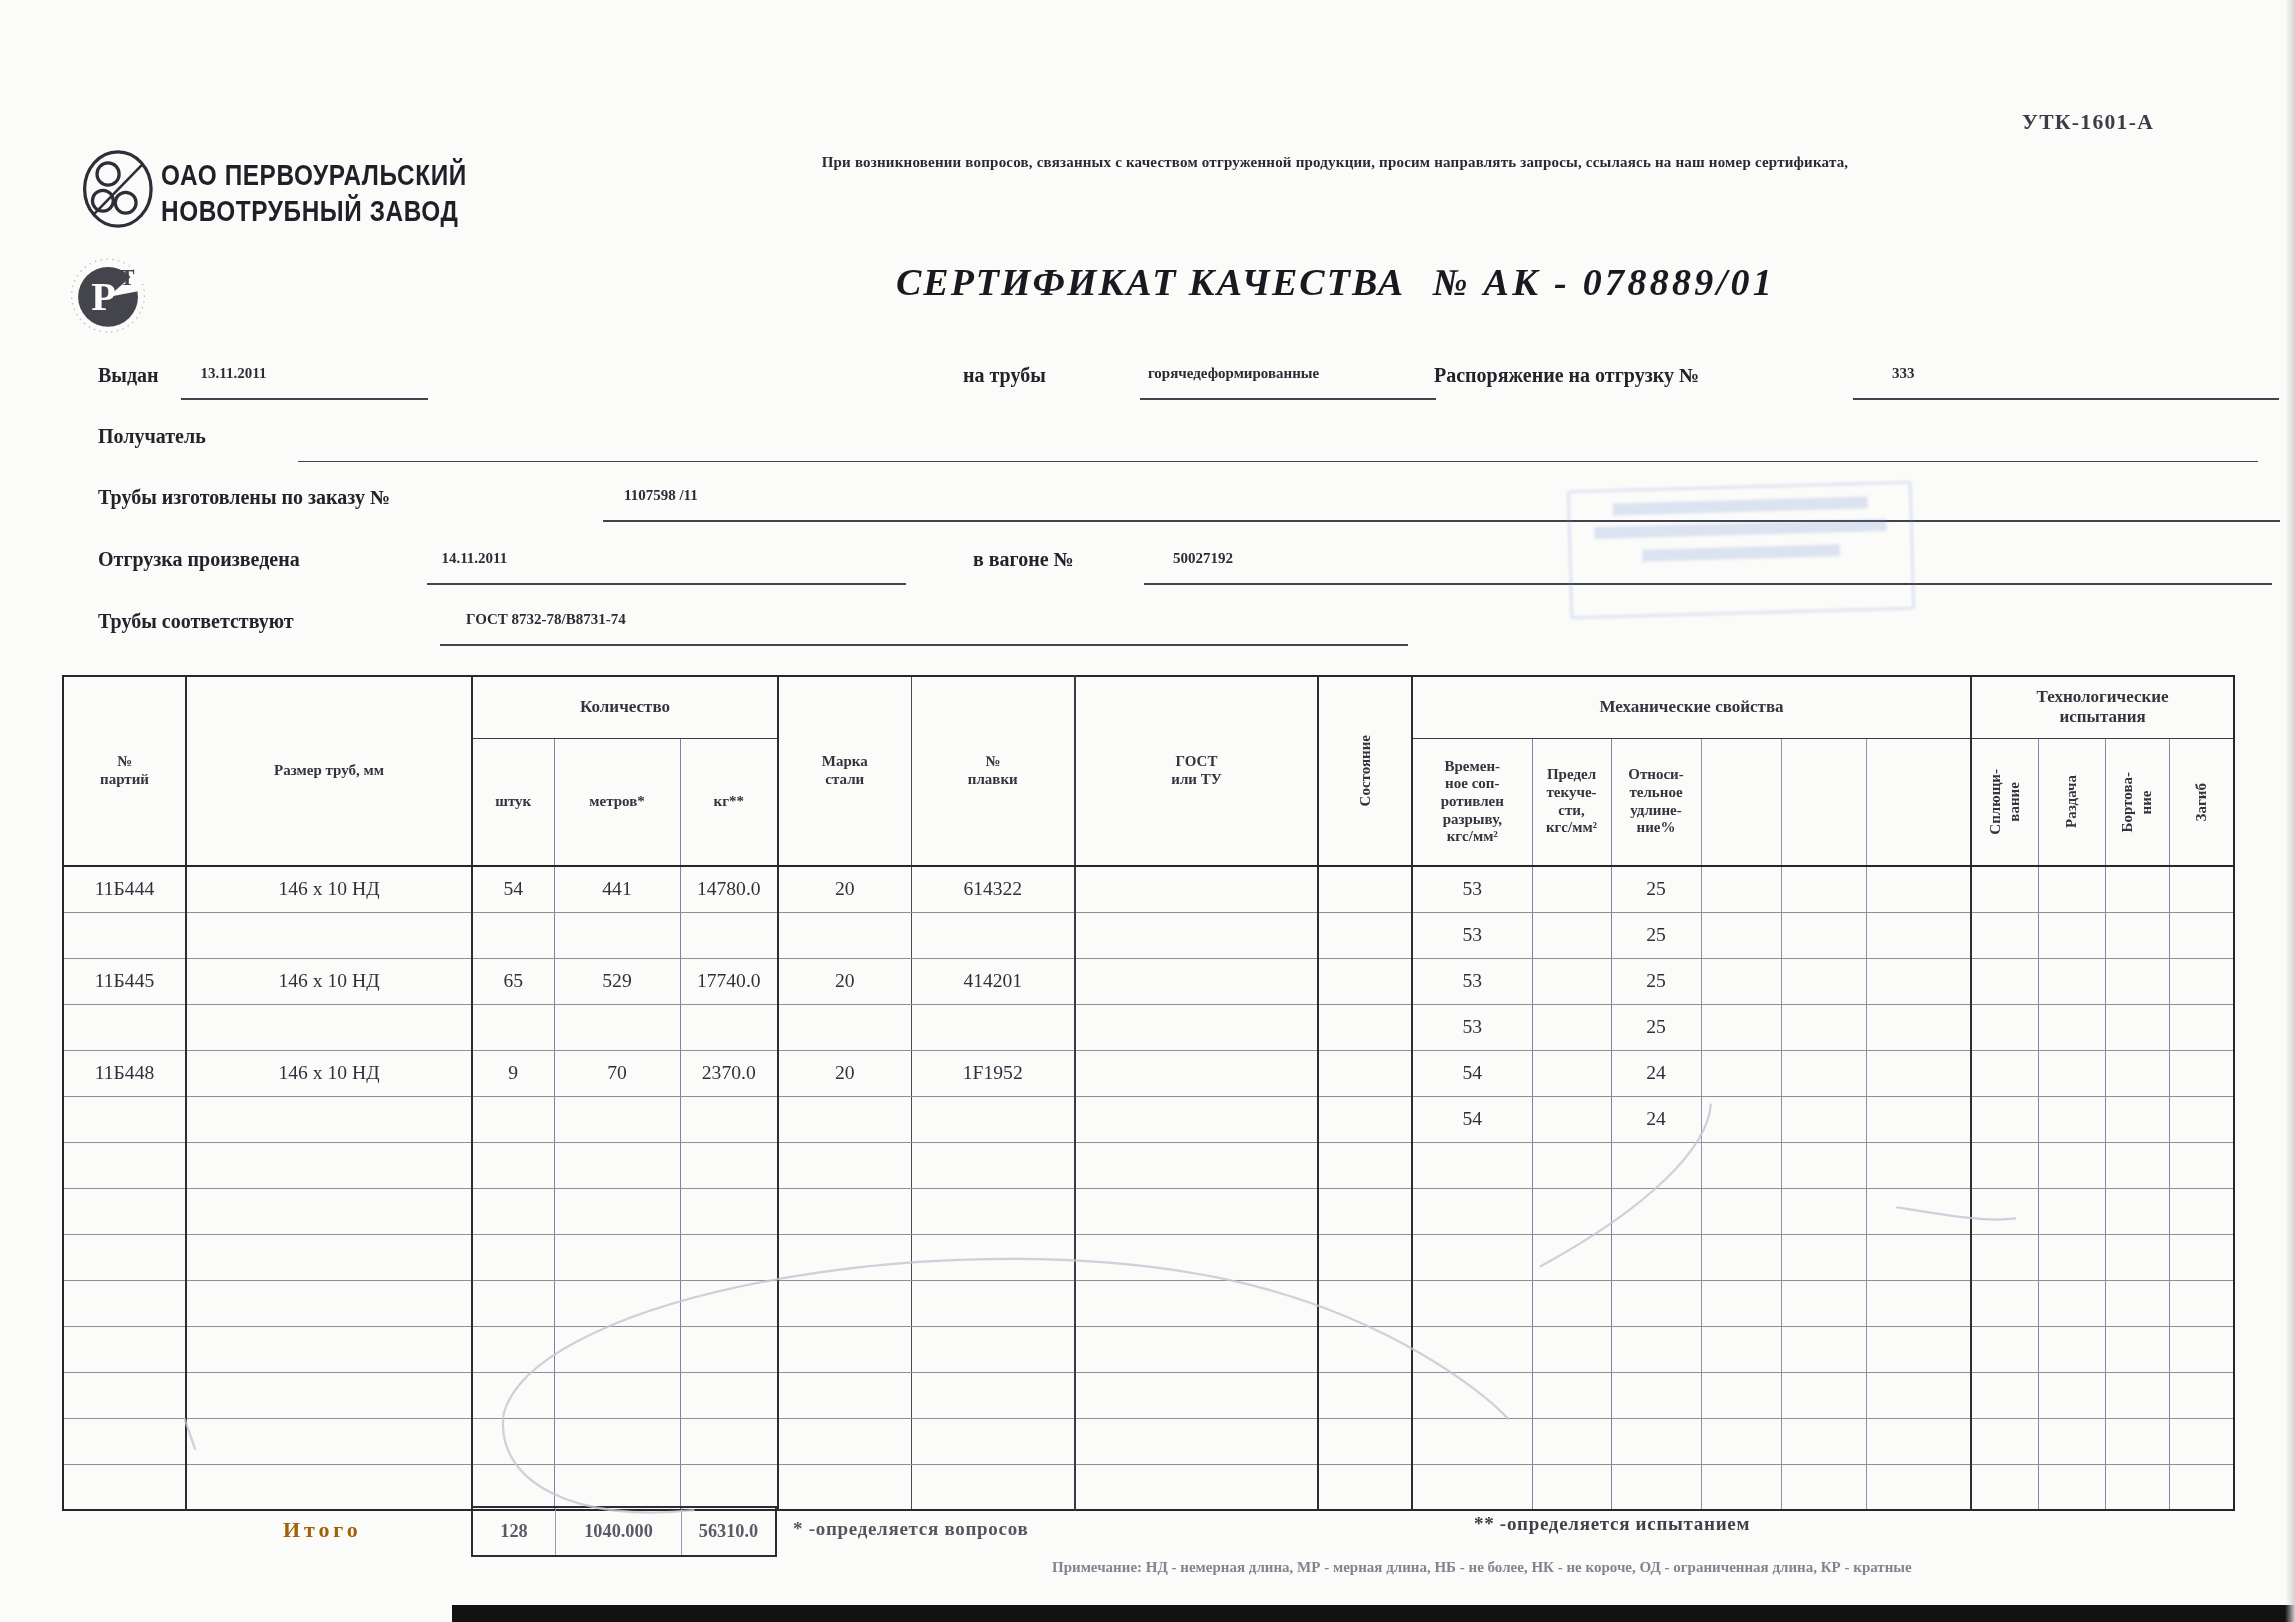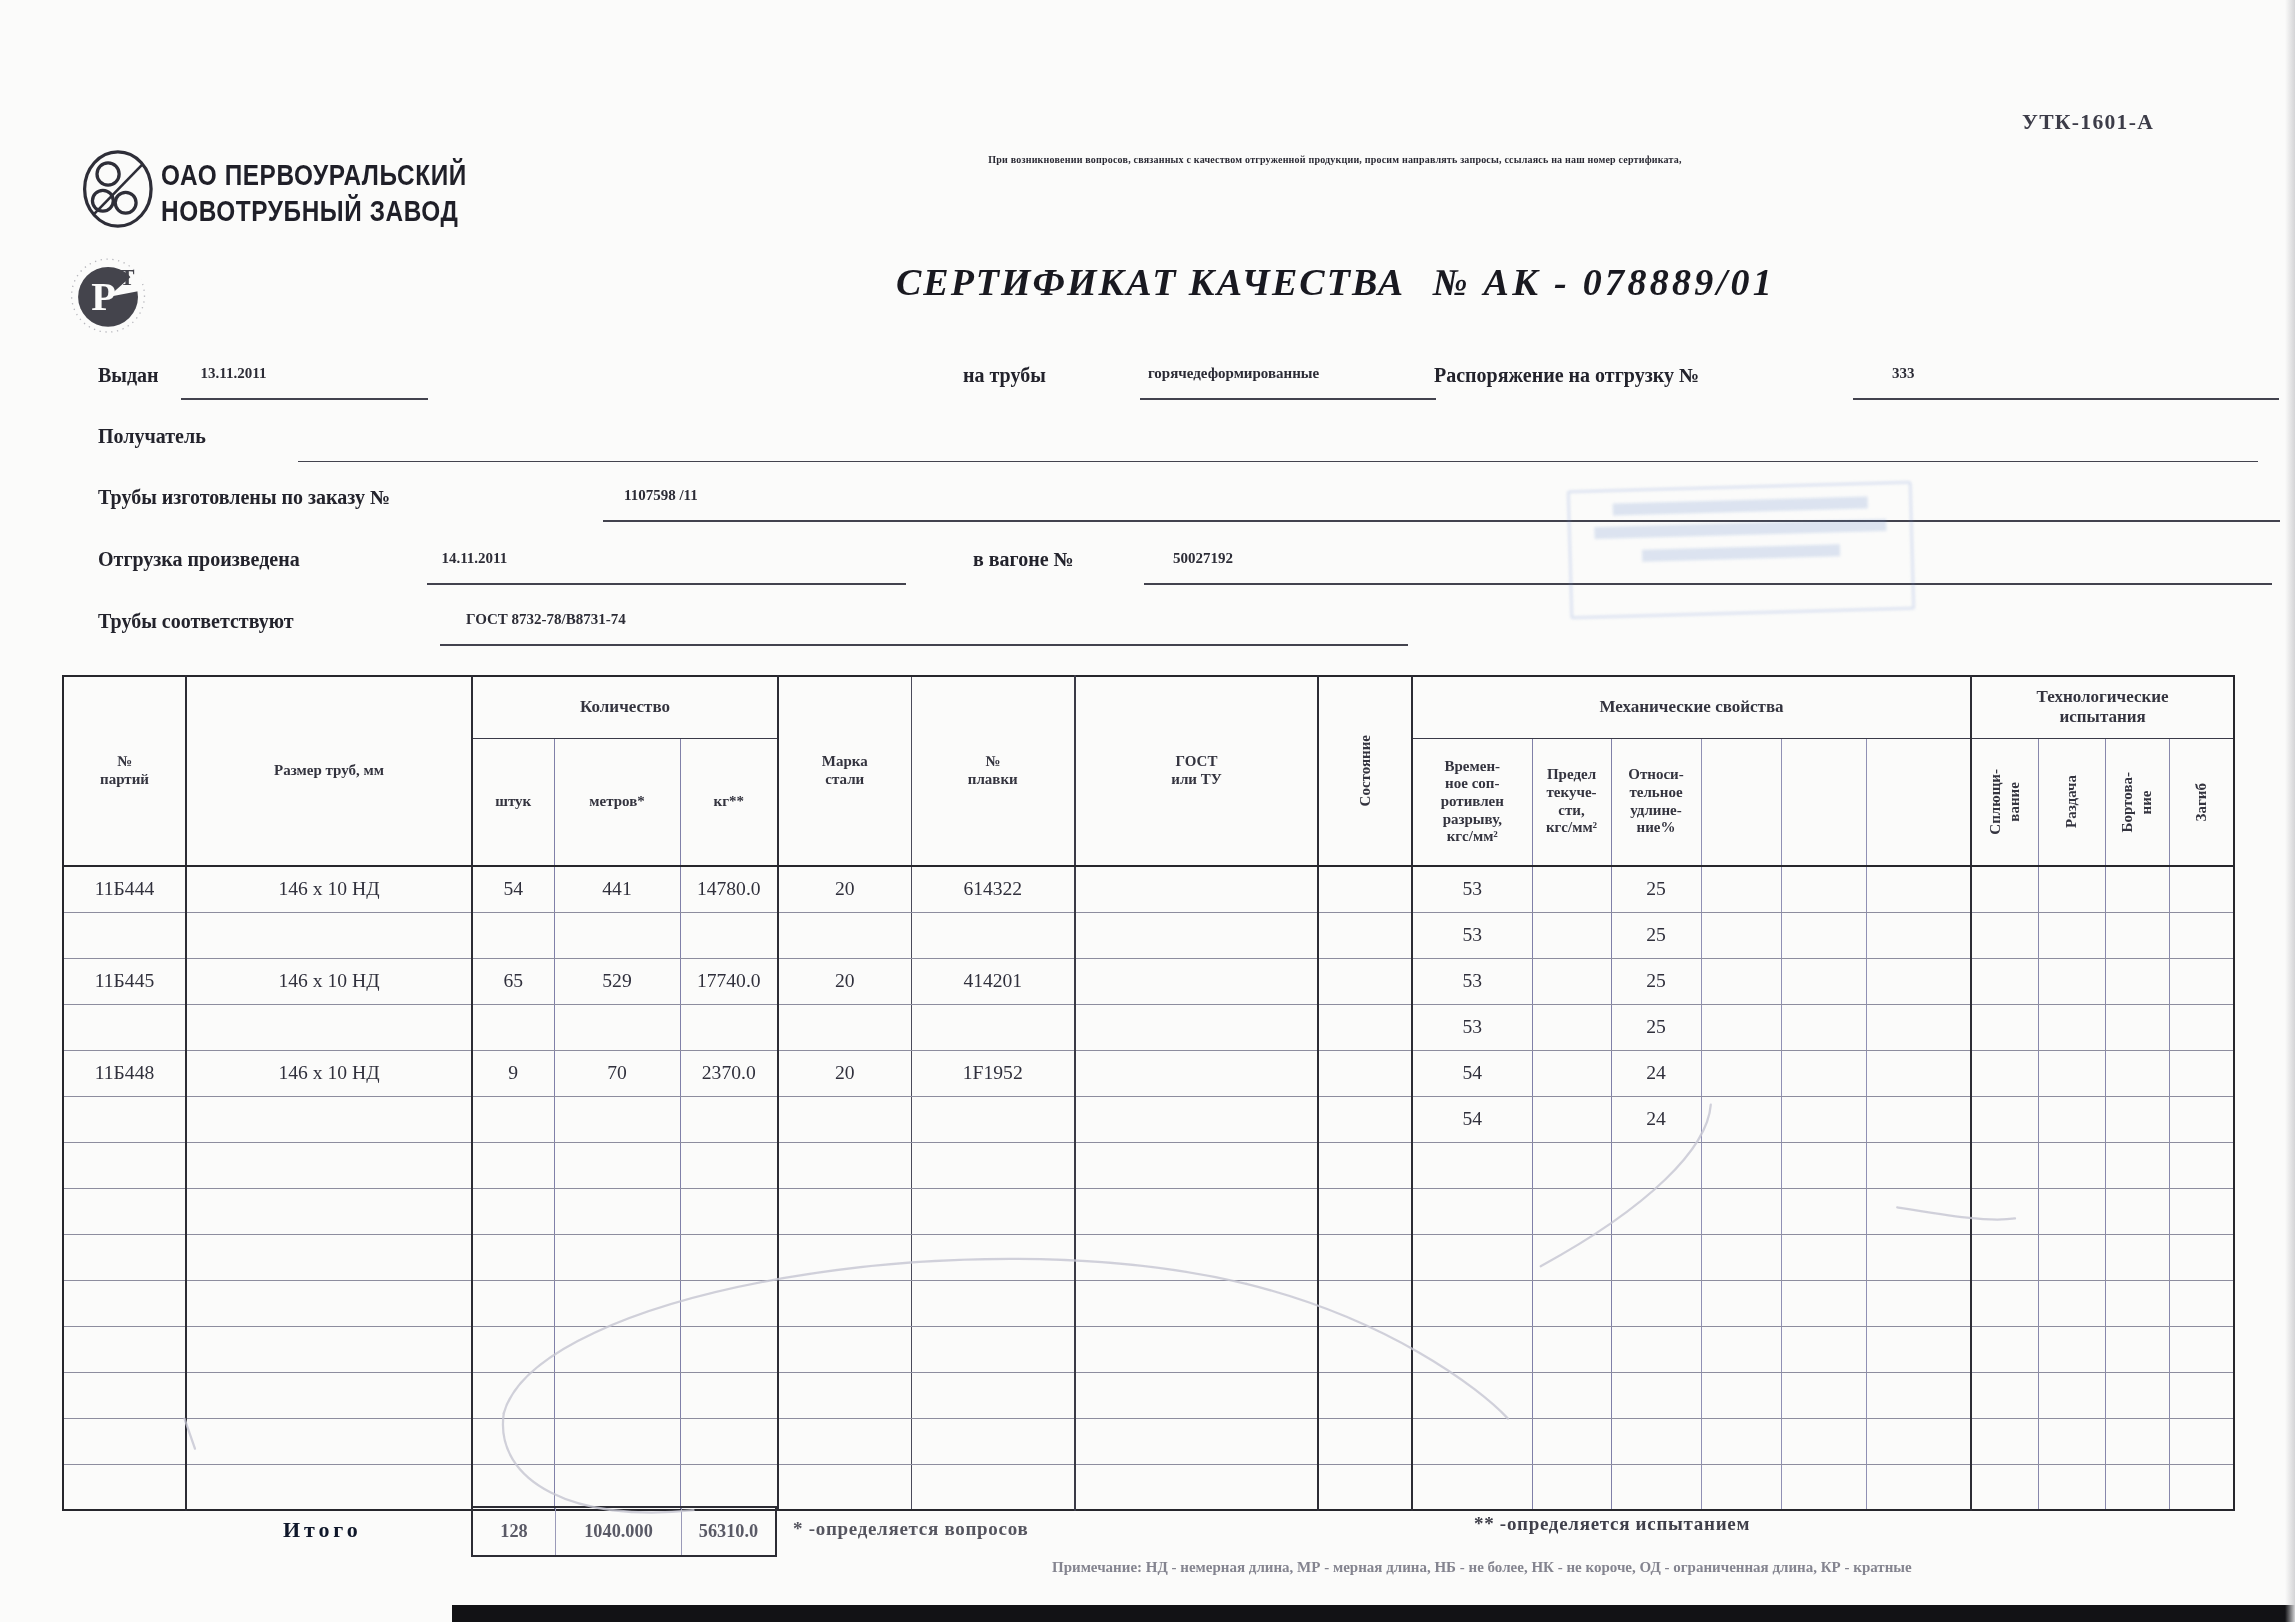--- a/index.html
+++ b/index.html
@@ -18,21 +18,21 @@
     font-family:"Liberation Sans","DejaVu Sans",sans-serif;
     font-weight:700;font-size:29px;line-height:36px;color:#1f1f28;
     transform:scaleX(.84);transform-origin:left top;letter-spacing:0.7px;white-space:nowrap;
   }
   .rst-mark{position:absolute;left:69px;top:247px;width:82px;height:92px;}
   .contact{
     position:absolute;left:563px;top:145px;width:1544px;text-align:center;
     font-weight:700;color:#2a2a34;
   }
   .contact .l1{font-size:19.6px;letter-spacing:0.3px;}
-  .contact .l2{font-size:10px;margin-top:8.5px;letter-spacing:0.2px;}
+  .contact .l2{font-size:15px;margin-top:8.5px;letter-spacing:0.2px;}
   .contact .l3{font-size:15.7px;margin-top:5.9px;}
   .contact .email{text-decoration:underline;}
   .form-code{
     position:absolute;left:2022px;top:110px;font-size:21.6px;letter-spacing:1.3px;color:#3c3c48;font-weight:600;
   }
   .doc-title{
     position:absolute;left:694px;top:260px;width:1283px;text-align:center;
     font-size:38px;font-weight:700;font-style:italic;letter-spacing:2px;color:#191920;white-space:nowrap;
   }
   .doc-title .num{margin-left:27.5px;letter-spacing:3.3px;}
@@ -80,21 +80,21 @@
   .col10{border-right:1.3px solid #8080a8;}
   .col11{border-right:1.3px solid #9090b4;}
   .col12{border-right:1.3px solid #9090b4;}
   .col13{border-right:1.3px solid #9090b4;}
   .col14{border-right:2px solid #2c2c34;}
   .col15{border-right:1.3px solid #8888ac;}
   .col16{border-right:1.3px solid #8888ac;}
   .col17{border-right:1.3px solid #8888ac;}
   .col18{border-right:0;}
   
-  .totals-label{position:absolute;left:283px;top:1517px;font-size:22px;letter-spacing:3.9px;color:#0f172a;font-weight:600;}
+  .totals-label{position:absolute;left:283px;top:1517px;font-size:22px;letter-spacing:3.9px;color:#a16207;font-weight:600;}
   .totals-box{
     position:absolute;left:471px;top:1506px;width:306px;height:51px;
     border:2.6px solid #2c2c34;display:flex;box-sizing:border-box;background:rgba(255,255,255,.0);
   }
   .totals-box .cell{flex:0 0 auto;display:flex;align-items:center;justify-content:center;
     font-size:18.3px;color:#5a5a66;font-weight:600;}
   .totals-box .c1{width:82px;border-right:1.3px solid #9a9ab8;}
   .totals-box .c2{width:125px;border-right:1.3px solid #9a9ab8;}
   .totals-box .c3{width:93px;}
   .footnote1{position:absolute;left:793px;top:1518px;font-size:19px;color:#55555f;font-weight:600;letter-spacing:0.7px;}

